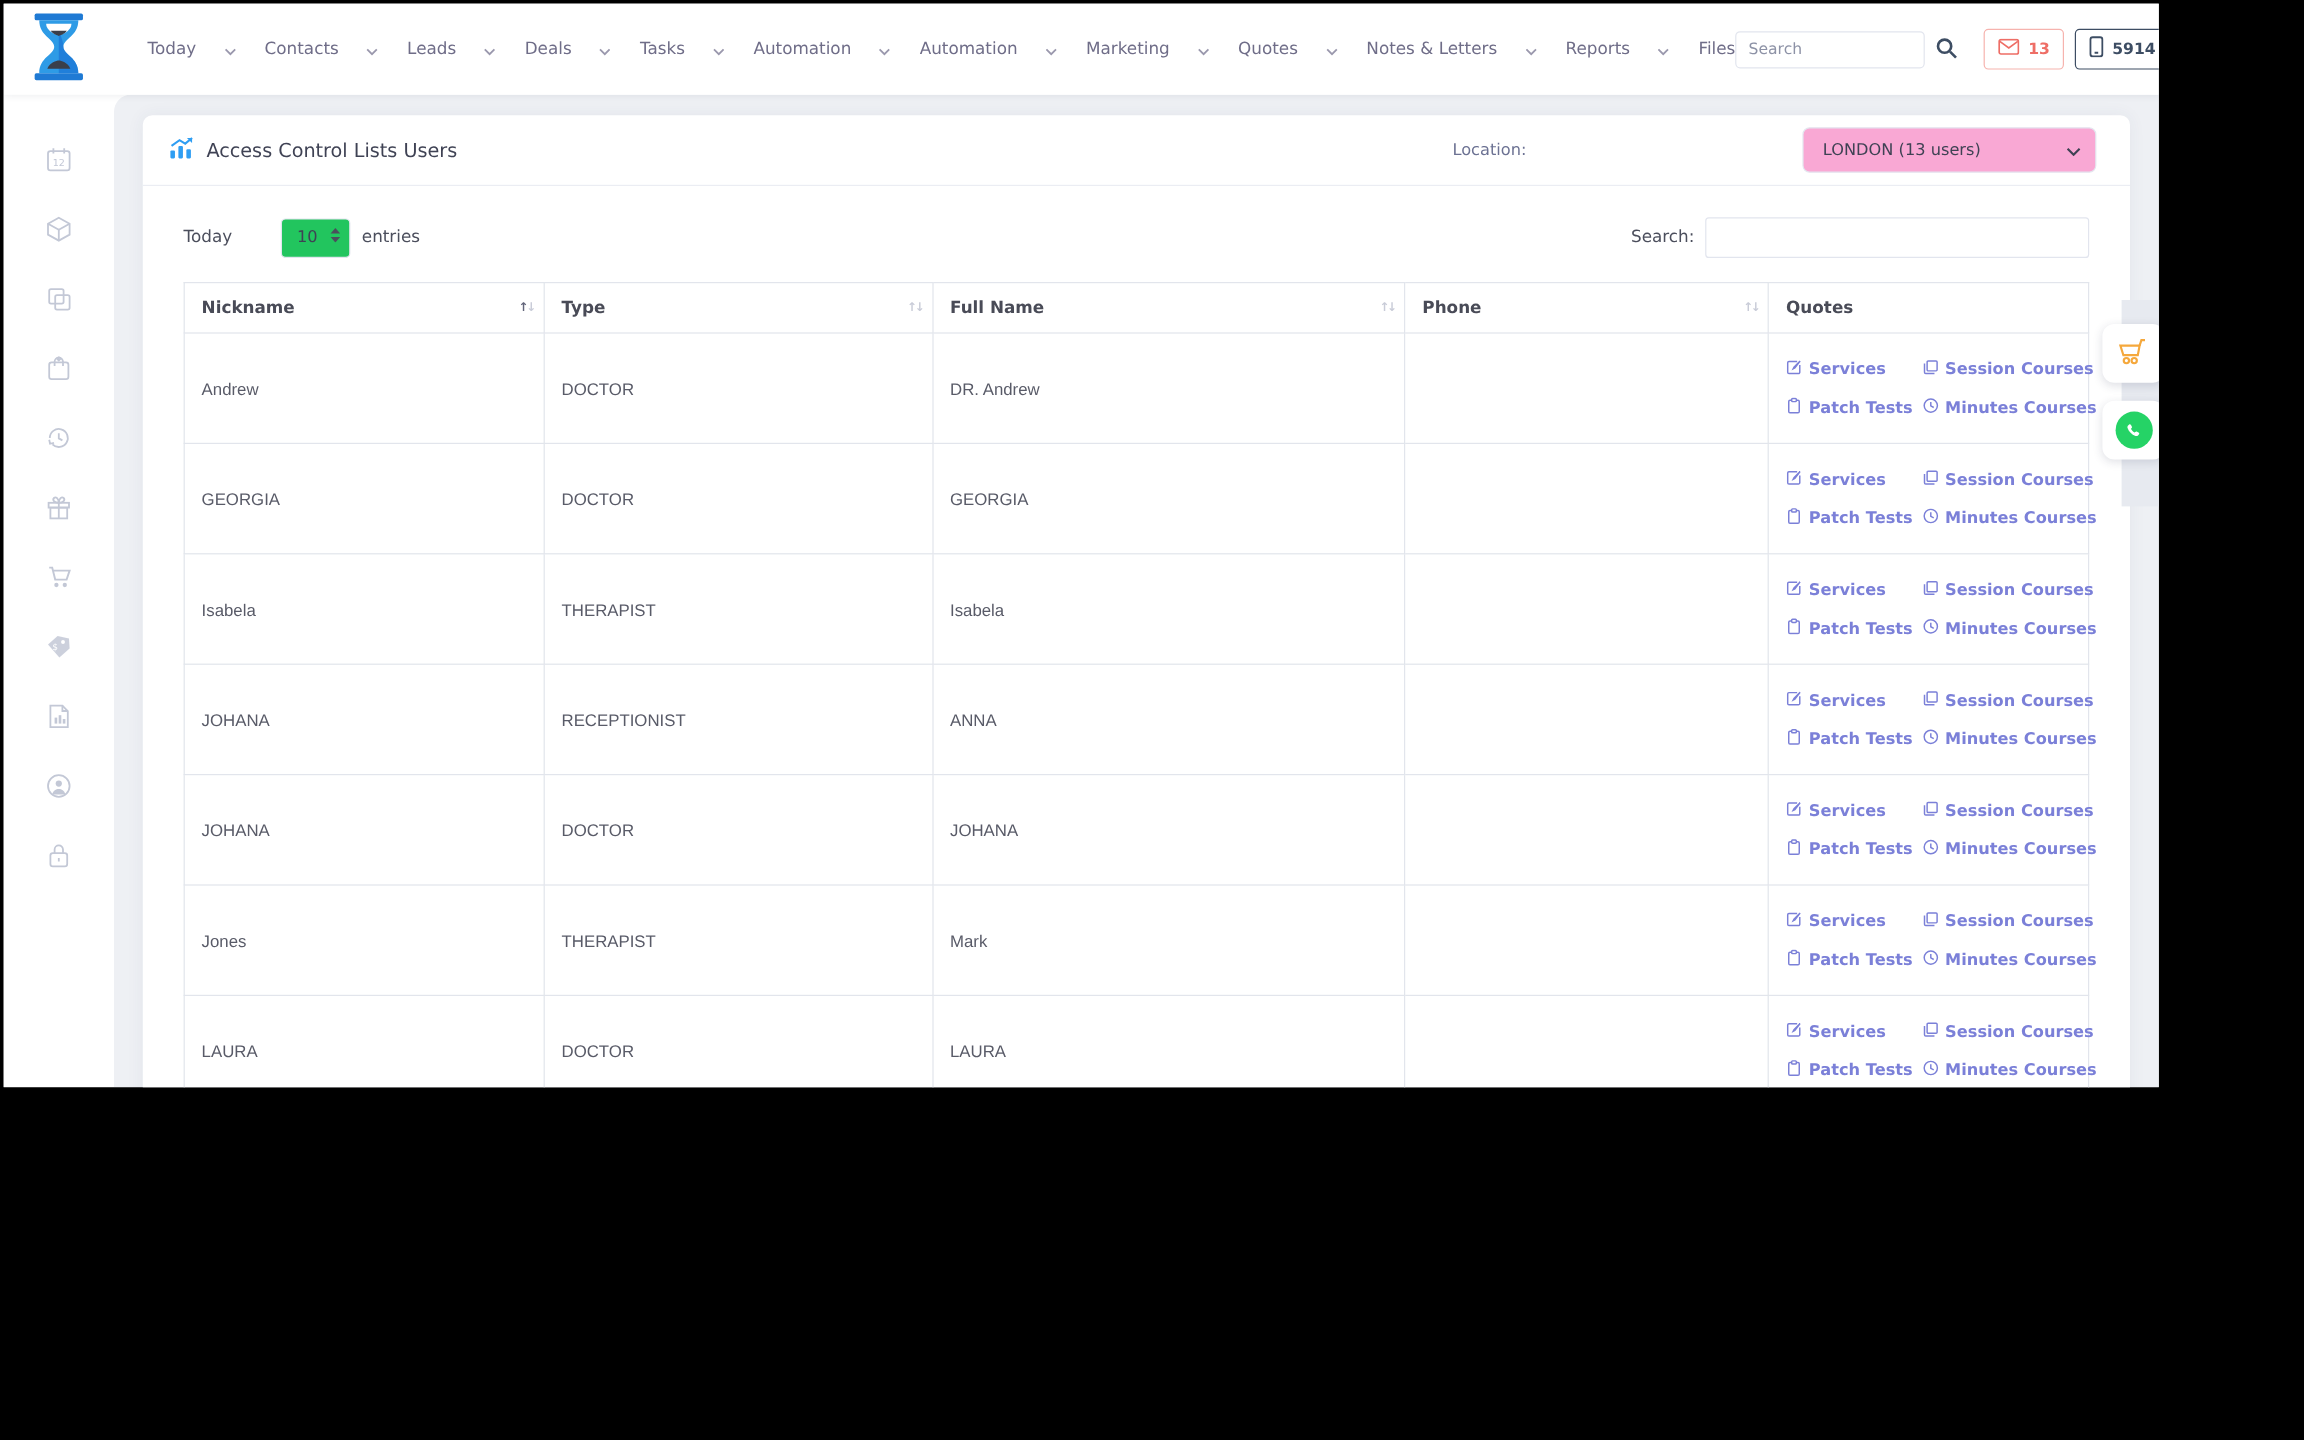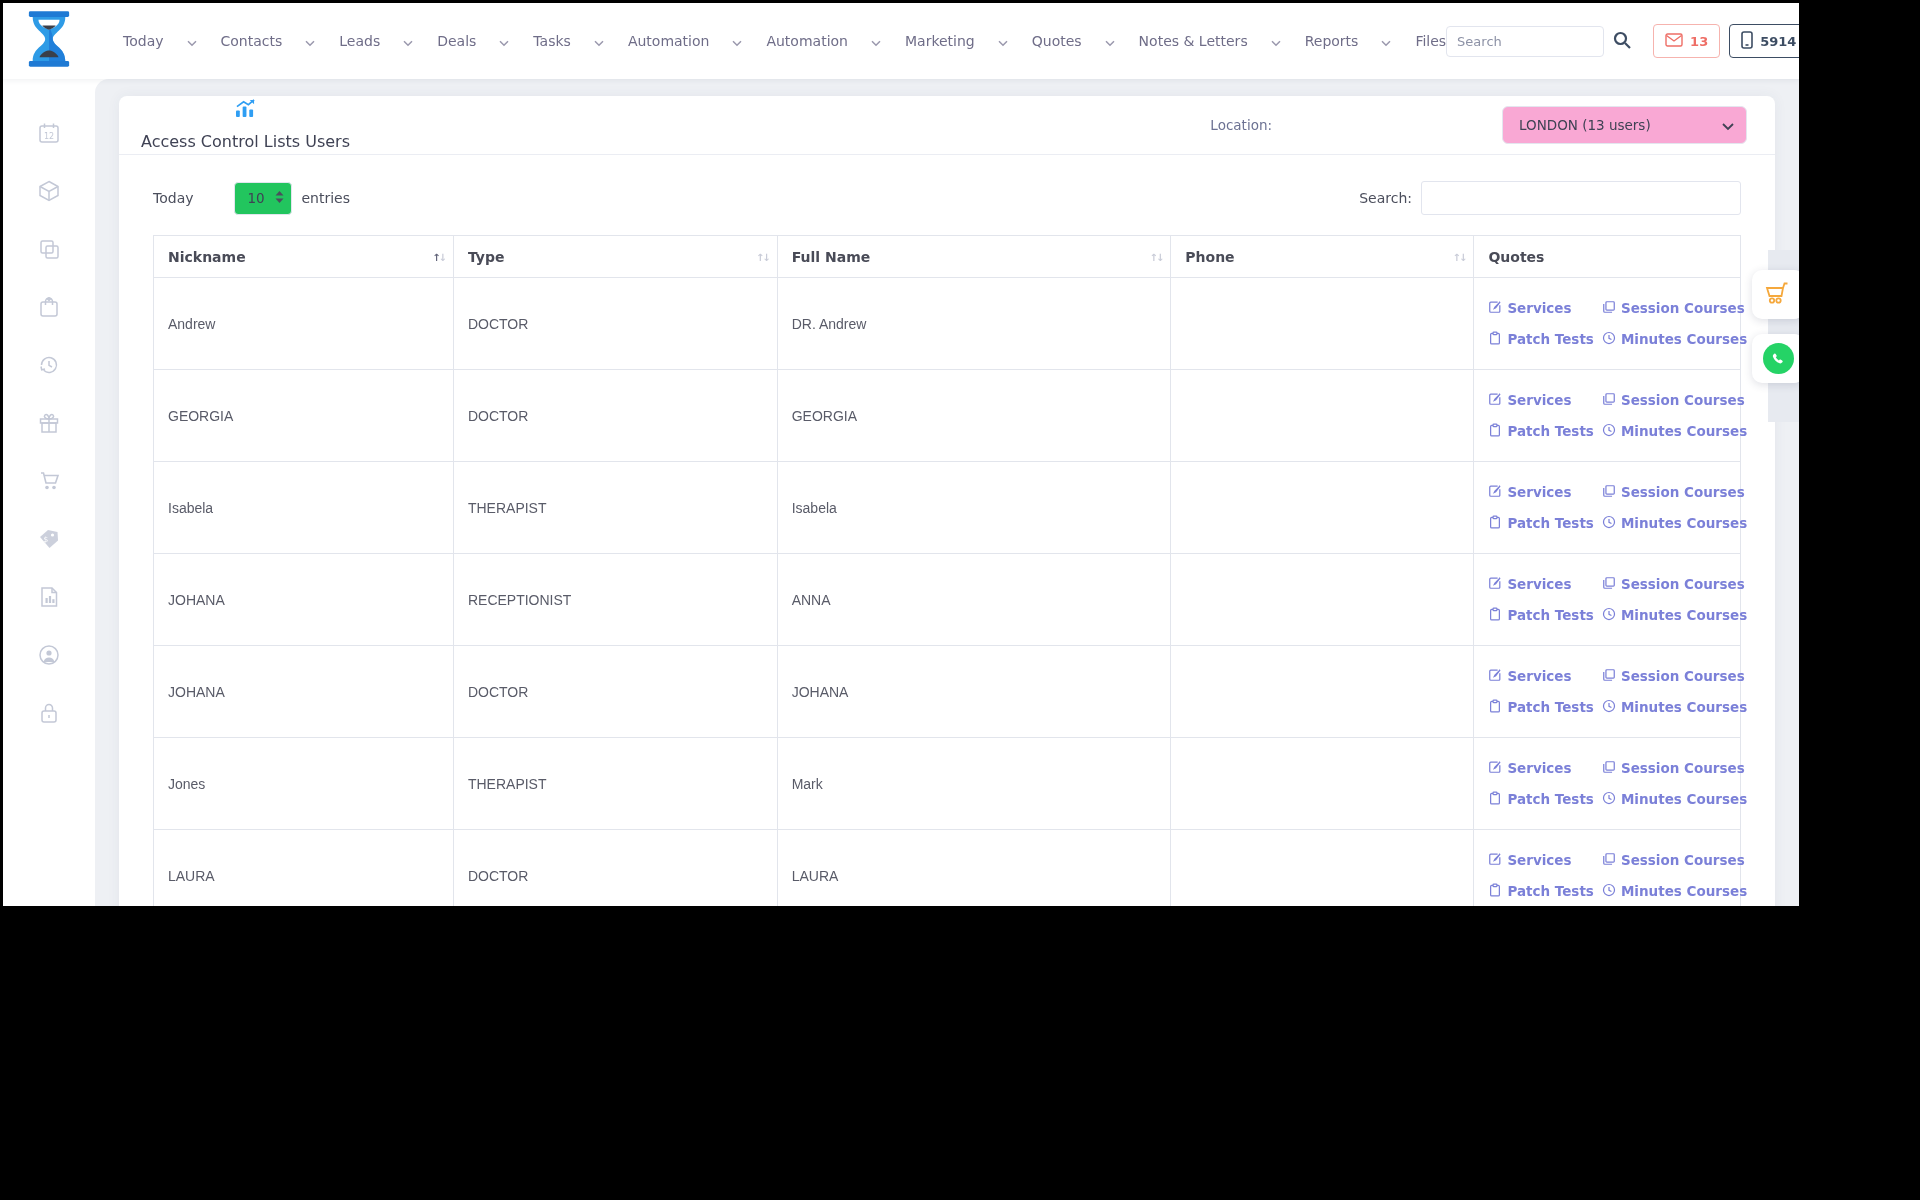--- a/index.html
+++ b/index.html
@@ -41,21 +41,21 @@
     display:flex;flex-direction:column;align-items:center;padding-top:34px;gap:14px;}
   .side-item{width:44px;height:44px;display:flex;align-items:center;justify-content:center;
     color:var(--side-icon);cursor:pointer;}
 
   
   .content{position:absolute;left:92px;top:76px;width:1704px;height:827px;background:var(--bg-grey);
     border-top-left-radius:14px;padding:17px 24px;}
   .card{background:#fff;border-radius:8px;box-shadow:0 0 14px rgba(56,71,109,.06);min-height:1100px;}
   .card-header{display:flex;align-items:center;justify-content:space-between;height:59px;
     padding:0 28px 0 22px;border-bottom:1px solid #ebedf3;}
-  .card-title{display:flex;align-items:center;gap:10px;font-size:16px;font-weight:500;color:#3f4254;flex-direction:column;}
+  .card-title{display:flex;align-items:center;gap:10px;font-size:16px;font-weight:500;color:#3f4254;}
   .loc-group{display:flex;align-items:center;}
   .loc-label{font-size:13.5px;color:#6c7293;margin-right:230px;}
   .select-wrap{position:relative;}
   .loc-select{appearance:none;-webkit-appearance:none;width:245px;height:38px;border:1px solid #e4e6ef;
     border-radius:6px;background:#f9a8d4;padding:0 30px 0 16px;font-size:13.5px;font-weight:500;color:#3f4254;
     font-family:inherit;cursor:pointer;outline:none;}
   .select-wrap .chev{position:absolute;right:13px;top:50%;transform:translateY(-50%);pointer-events:none;}
 
   .card-body{padding:26px 34px 30px;}
   .controls{display:flex;align-items:center;justify-content:space-between;}

